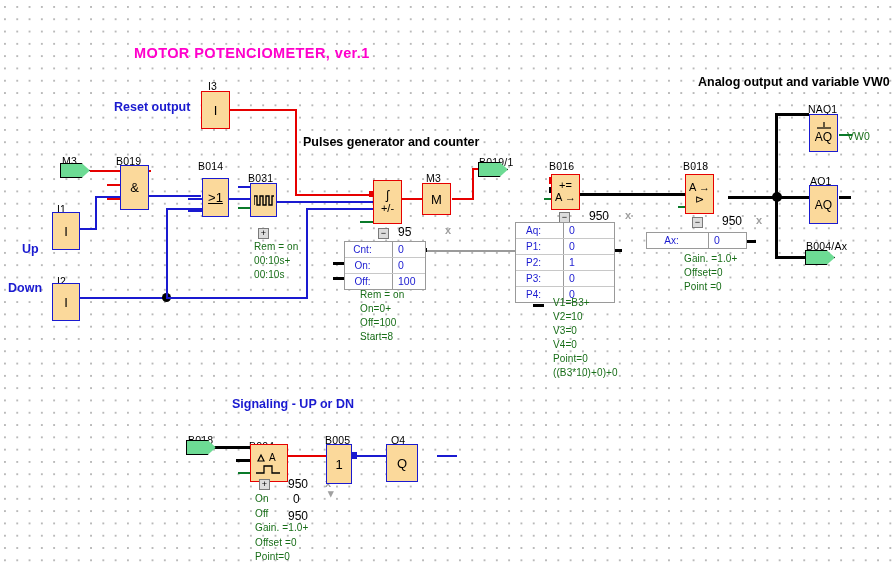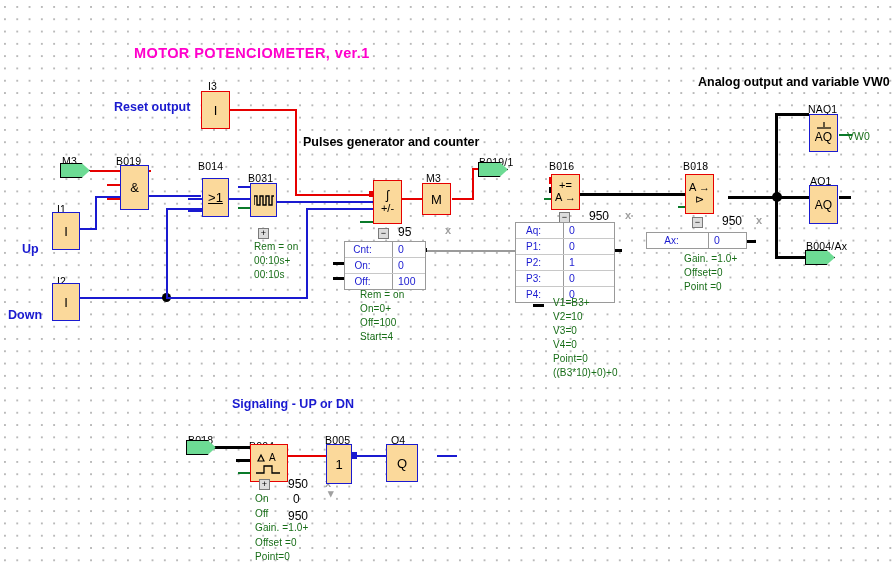--- a/index.html
+++ b/index.html
@@ -80,21 +80,21 @@
 <body>
 
 <div id="canvas">
 
   <div class="cmt magenta" style="left:134px;top:45px;">MOTOR POTENCIOMETER, ver.1</div>
   <div class="cmt blue" style="left:114px;top:100px;">Reset output</div>
   <div class="cmt black" style="left:303px;top:135px;">Pulses generator and counter</div>
   <div class="cmt black" style="left:698px;top:75px;">Analog output and variable VW0</div>
   <div class="cmt blue" style="left:232px;top:397px;">Signaling - UP or DN</div>
   <div class="cmt blue" style="left:22px;top:220px;margin-top:22px;">Up</div>
-  <div class="cmt blue" style="left:8px;top:308px;">Down</div>
+  <div class="cmt blue" style="left:8px;top:281px;">Down</div>
 
 
   <div class="wire red" style="left:229px;top:109px;width:68px;height:1.6px;"></div>
   <div class="wire red" style="left:295px;top:109px;width:1.6px;height:87px;"></div>
   <div class="wire red" style="left:295px;top:194px;width:78px;height:1.6px;"></div>
   <div class="reddot" style="left:369px;top:191px;width:6px;height:6px;"></div>
 
   <div class="wire red" style="left:90px;top:170px;width:26px;height:1.6px;"></div>
   <div class="wire red" style="left:115px;top:170px;width:1.6px;height:1.6px;"></div>
   <div class="wire red" style="left:115px;top:170px;width:36px;height:1.6px;"></div>
@@ -218,21 +218,21 @@
       <div class="v">0</div>
     </div>
     <div class="row">
       <div class="k">Off:</div>
       <div class="v">100</div>
     </div>
   </div>
   <div class="note" style="left:360px;top:289px;">Rem = on</div>
   <div class="note" style="left:360px;top:303px;">On=0+</div>
   <div class="note" style="left:360px;top:317px;">Off=100</div>
-  <div class="note" style="left:360px;top:331px;">Start=4</div>
+  <div class="note" style="left:360px;top:331px;">Start=8</div>
 
   <div class="blk-label" style="left:426px;top:172px;">M3</div>
   <div class="blk red" style="left:422px;top:183px;width:29px;height:32px;">
     <span class="sym">M</span>
   </div>
 
   <div class="blk-label" style="left:479px;top:156px;">B019/1</div>
   <div class="gport" style="left:478px;top:162px;"></div>
 
   <div class="blk-label" style="left:549px;top:160px;">B016</div>

